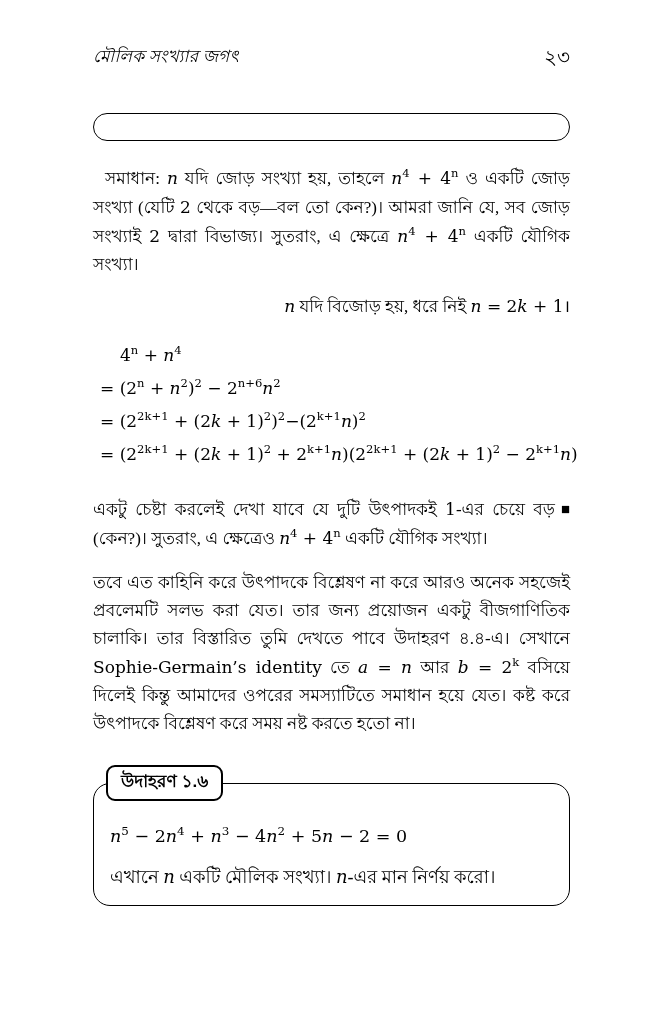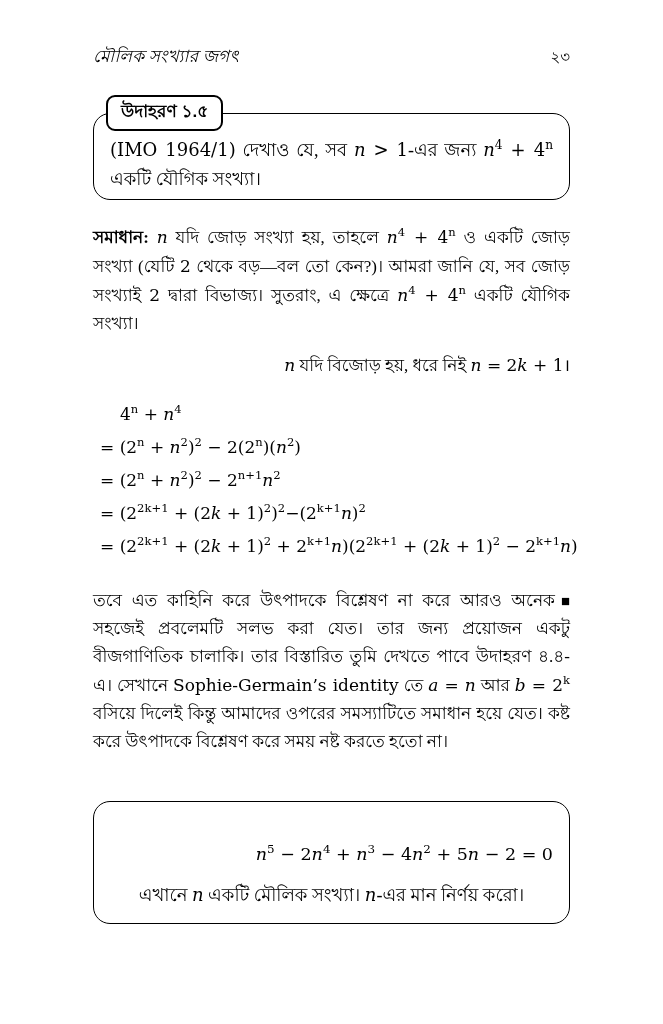--- a/index.html
+++ b/index.html
@@ -18,21 +18,21 @@
   }
   
   .header {
     display: flex;
     justify-content: space-between;
     align-items: flex-end;
     font-size: 17px;
     line-height: 22px;
   }
   .running-head { font-style: italic; letter-spacing: 0.2px; }
-  .page-num { font-size: 15px; }
+  .page-num { font-size: 20px; }
 
   
   .example-box {
     position: relative;
     border: 1.6px solid #000;
     border-radius: 17px;
     margin-top: 45px;
     padding: 21px 16px 5px 16px;
     font-size: 18px;
     line-height: 29px;
@@ -81,74 +81,72 @@
   
   .m  { font-family: "DejaVu Serif", "Liberation Serif", serif; }
   .mi { font-family: "DejaVu Serif", "Liberation Serif", serif; font-style: italic; }
   .ms {
     font-family: "DejaVu Serif", "Liberation Serif", serif;
     font-size: 68%;
     vertical-align: super;
     line-height: 0;
     letter-spacing: 0;
   }
-  .b { font-weight: 700; }
+  .b { font-weight: 400; margin-left: 12px; }
 
   
   .qed {
     float: right;
     font-size: 15px;
     line-height: 28px;
     margin-left: 6px;
   }
 
   
   .equation-line {
-    text-align: right;
+    text-align: left;
     font-size: 17.5px;
     line-height: 30px;
     margin: 16px 0 12px 0;
     font-family: "DejaVu Serif", "Liberation Serif", serif;
   }
   .box-bottom-text {
     margin: 0 0 9px 0;
     font-size: 18px;
     line-height: 28px;
-    text-align: center;
+    text-align: left;
   }
 </style>
 </head>
 <body>
 
 <div class="page">
 
   <div class="header">
     <span class="running-head">মৌলিক সংখ্যার জগৎ</span>
     <span class="page-num">২৩</span>
   </div>
 
   <div class="example-box">
-    <div class="example-label">উদাহরণ ১.৫</div>
-    <p class="statement"><span class="m">(IMO 1964/1)</span><span> দেখাও যে, সব </span><span class="mi">n</span><span class="m"> &gt; 1</span><span>-এর জন্য </span><span class="mi">n</span><span class="ms">4</span><span class="m"> + 4</span><span class="ms">n</span><span> একটি যৌগিক সংখ্যা।</span></p>
   </div>
 
   <p class="para solution-para"><span class="b">সমাধান: </span><span class="mi">n</span><span> যদি জোড় সংখ্যা হয়, তাহলে </span><span class="mi">n</span><span class="ms">4</span><span class="m"> + 4</span><span class="ms">n</span><span> ও একটি জোড় সংখ্যা (যেটি </span><span class="m">2</span><span> থেকে বড়—বল তো কেন?)। আমরা জানি যে, সব জোড় সংখ্যাই </span><span class="m">2</span><span> দ্বারা বিভাজ্য। সুতরাং, এ ক্ষেত্রে </span><span class="mi">n</span><span class="ms">4</span><span class="m"> + 4</span><span class="ms">n</span><span> একটি যৌগিক সংখ্যা।</span></p>
 
   <p class="para odd-line"><span class="mi">n</span><span> যদি বিজোড় হয়, ধরে নিই </span><span class="mi">n</span><span class="m"> = 2</span><span class="mi">k</span><span class="m"> + 1</span><span>।</span></p>
 
   <div class="math-block">
     <div class="math-line first"><span class="m">4</span><span class="ms">n</span><span class="m"> + </span><span class="mi">n</span><span class="ms">4</span></div>
-    <div class="math-line"><span class="m">= (2</span><span class="ms">n</span><span class="m"> + </span><span class="mi">n</span><span class="ms">2</span><span class="m">)</span><span class="ms">2</span><span class="m"> − 2(2</span><span class="ms">n</span><span class="m">)(</span><span class="mi">n</span><span class="ms">2</span><span class="m">)</span></div>
-    <div class="math-line"><span class="m">= (2</span><span class="ms">n</span><span class="m"> + </span><span class="mi">n</span><span class="ms">2</span><span class="m">)</span><span class="ms">2</span><span class="m"> − 2</span><span class="ms">n+1</span><span class="mi">n</span><span class="ms">2</span></div>
+    <div class="math-line"><span class="m">= (2</span><span class="ms">n</span><span class="m"> + </span><span class="mi">n</span><span class="ms">2</span><span class="m">)</span><span class="ms">2</span><span class="m"> − 2</span><span class="ms">n+6</span><span class="mi">n</span><span class="ms">2</span></div>
     <div class="math-line"><span class="m">= (2</span><span class="ms">2k+1</span><span class="m"> + (2</span><span class="mi">k</span><span class="m"> + 1)</span><span class="ms">2</span><span class="m">)</span><span class="ms">2</span><span class="m">−(2</span><span class="ms">k+1</span><span class="mi">n</span><span class="m">)</span><span class="ms">2</span></div>
     <div class="math-line"><span class="m">= (2</span><span class="ms">2k+1</span><span class="m"> + (2</span><span class="mi">k</span><span class="m"> + 1)</span><span class="ms">2</span><span class="m"> + 2</span><span class="ms">k+1</span><span class="mi">n</span><span class="m">)(2</span><span class="ms">2k+1</span><span class="m"> + (2</span><span class="mi">k</span><span class="m"> + 1)</span><span class="ms">2</span><span class="m"> − 2</span><span class="ms">k+1</span><span class="mi">n</span><span class="m">)</span></div>
   </div>
 
-  <p class="para closing-para"><span class="qed">■</span></p>
+  <p class="para closing-para"><span class="qed">■</span><span><span>একটু চেষ্টা করলেই দেখা যাবে যে দুটি উৎপাদকই </span><span class="m">1</span><span>-এর চেয়ে বড় (কেন?)। সুতরাং, এ ক্ষেত্রেও </span><span class="mi">n</span><span class="ms">4</span><span class="m"> + 4</span><span class="ms">n</span><span> একটি যৌগিক সংখ্যা।</span></span></p>
 
   <p class="para discussion-para"><span>তবে এত কাহিনি করে উৎপাদকে বিশ্লেষণ না করে আরও অনেক সহজেই প্রবলেমটি সলভ করা যেত। তার জন্য প্রয়োজন একটু বীজগাণিতিক চালাকি। তার বিস্তারিত তুমি দেখতে পাবে উদাহরণ ৪.৪-এ। সেখানে </span><span class="m">Sophie-Germain’s identity</span><span> তে </span><span class="mi">a</span><span class="m"> = </span><span class="mi">n</span><span> আর </span><span class="mi">b</span><span class="m"> = 2</span><span class="ms">k</span><span> বসিয়ে দিলেই কিন্তু আমাদের ওপরের সমস্যাটিতে সমাধান হয়ে যেত। কষ্ট করে উৎপাদকে বিশ্লেষণ করে সময় নষ্ট করতে হতো না।</span></p>
 
   <div class="example-box">
+    <div class="example-label">উদাহরণ ১.৬</div>
     <div class="equation-line"><span class="mi">n</span><span class="ms">5</span><span class="m"> − 2</span><span class="mi">n</span><span class="ms">4</span><span class="m"> + </span><span class="mi">n</span><span class="ms">3</span><span class="m"> − 4</span><span class="mi">n</span><span class="ms">2</span><span class="m"> + 5</span><span class="mi">n</span><span class="m"> − 2 = 0</span></div>
     <p class="box-bottom-text"><span>এখানে </span><span class="mi">n</span><span> একটি মৌলিক সংখ্যা। </span><span class="mi">n</span><span>-এর মান নির্ণয় করো।</span></p>
   </div>
 
 </div>
 
 </body></html>

